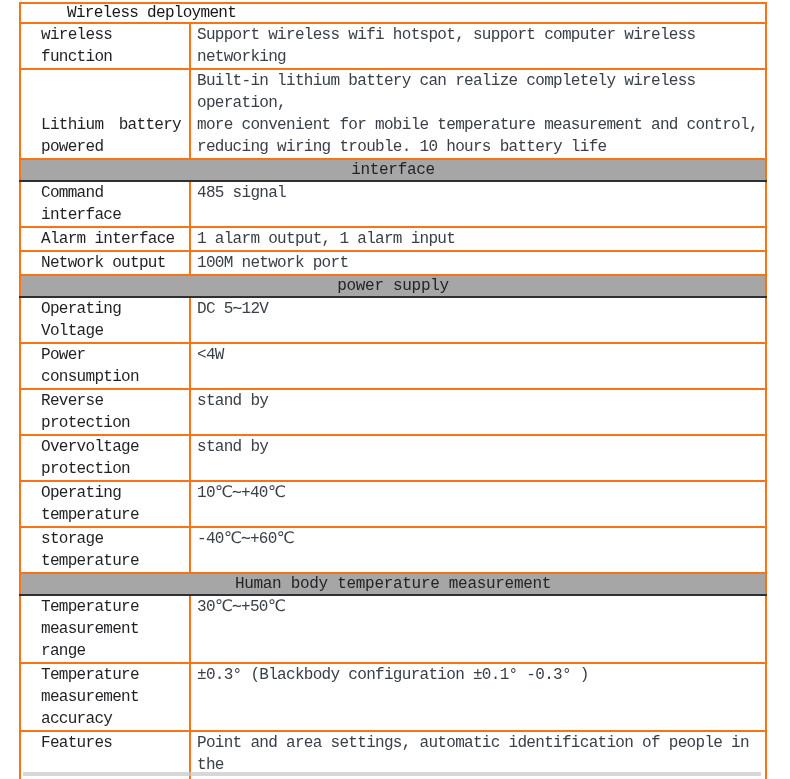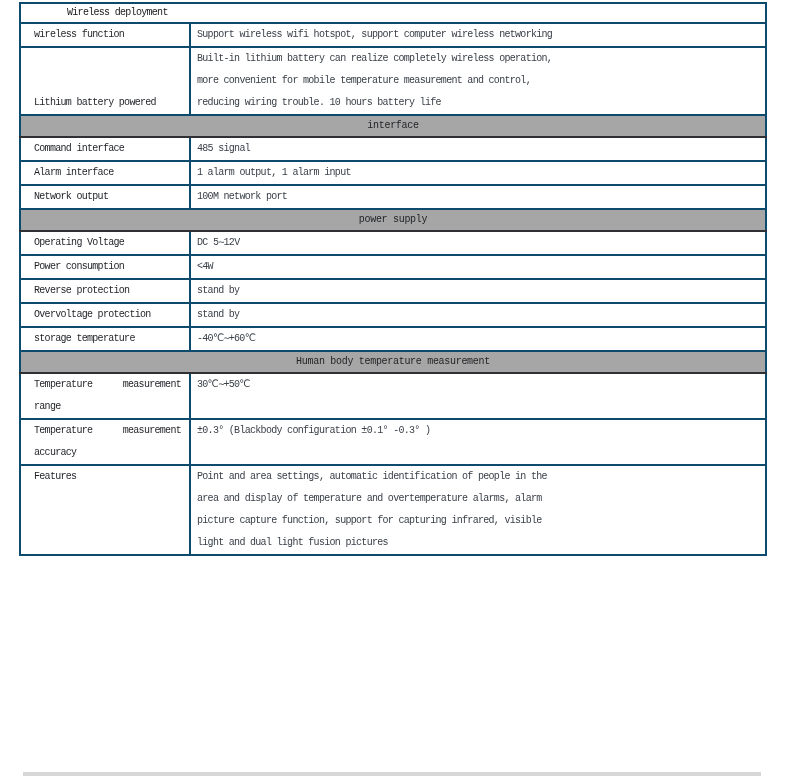--- a/index.html
+++ b/index.html
@@ -14,30 +14,30 @@
   .spec-table {
     position: absolute;
     left: 19px;
     top: 2px;
     width: 746px;
     border-collapse: collapse;
     table-layout: fixed;
     border: 2px solid #26282c;
   }
   .spec-table td {
-    border: 2px solid #0c4a6e;
+    border: 2px solid #f97316;
     padding: 0;
     vertical-align: top;
-    font-size: 10px;
+    font-size: 16px;
     line-height: 22px;
     letter-spacing: -0.7px;
     color: #3a4049;
   }
   td.label-cell {
-    padding: 0 8px 0 13px;
+    padding: 0 8px 0 20px;
     text-align: justify;
     color: #1f2126;
   }
   td.value-cell {
     padding: 0 4px 0 6px;
     white-space: pre-line;
   }
   td.top-header-cell {
     height: 18px;
     line-height: 18px;
@@ -120,20 +120,24 @@
     <tr>
       <td class="label-cell">Reverse protection</td>
       <td class="value-cell">stand by</td>
     </tr>
     <tr>
       <td class="label-cell">Overvoltage protection</td>
       <td class="value-cell">stand by</td>
     </tr>
 
     <tr>
+      <td class="label-cell">Operating temperature</td>
+      <td class="value-cell">10℃∼+40℃</td>
+    </tr>
+    <tr>
       <td class="label-cell">storage temperature</td>
       <td class="value-cell">-40℃∼+60℃</td>
     </tr>
 
     <tr>
       <td class="section-cell" colspan="2">Human body temperature measurement</td>
     </tr>
     <tr>
       <td class="label-cell">Temperature measurement range</td>
       <td class="value-cell">30℃∼+50℃</td>

